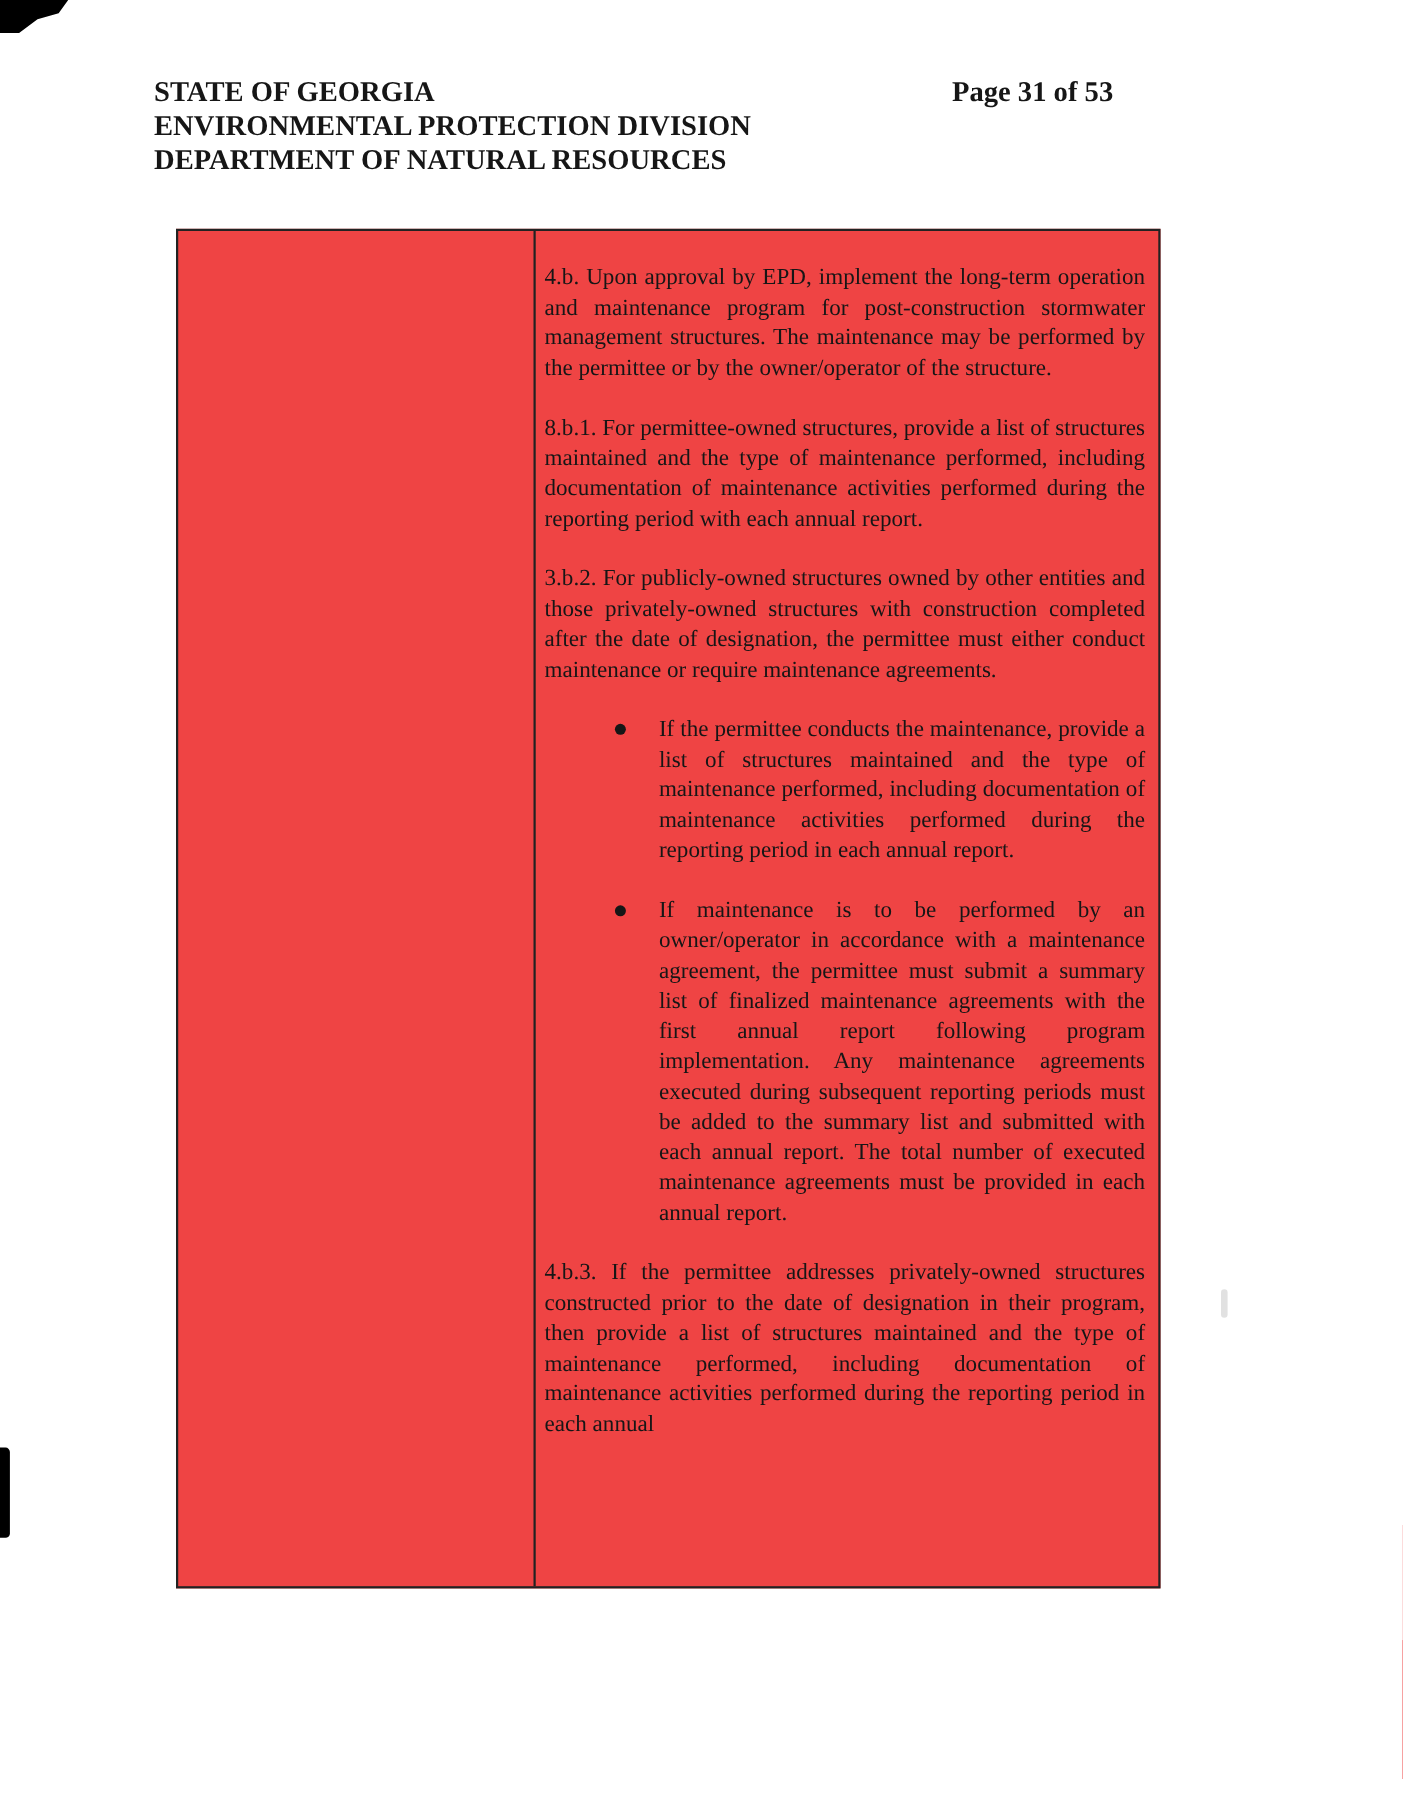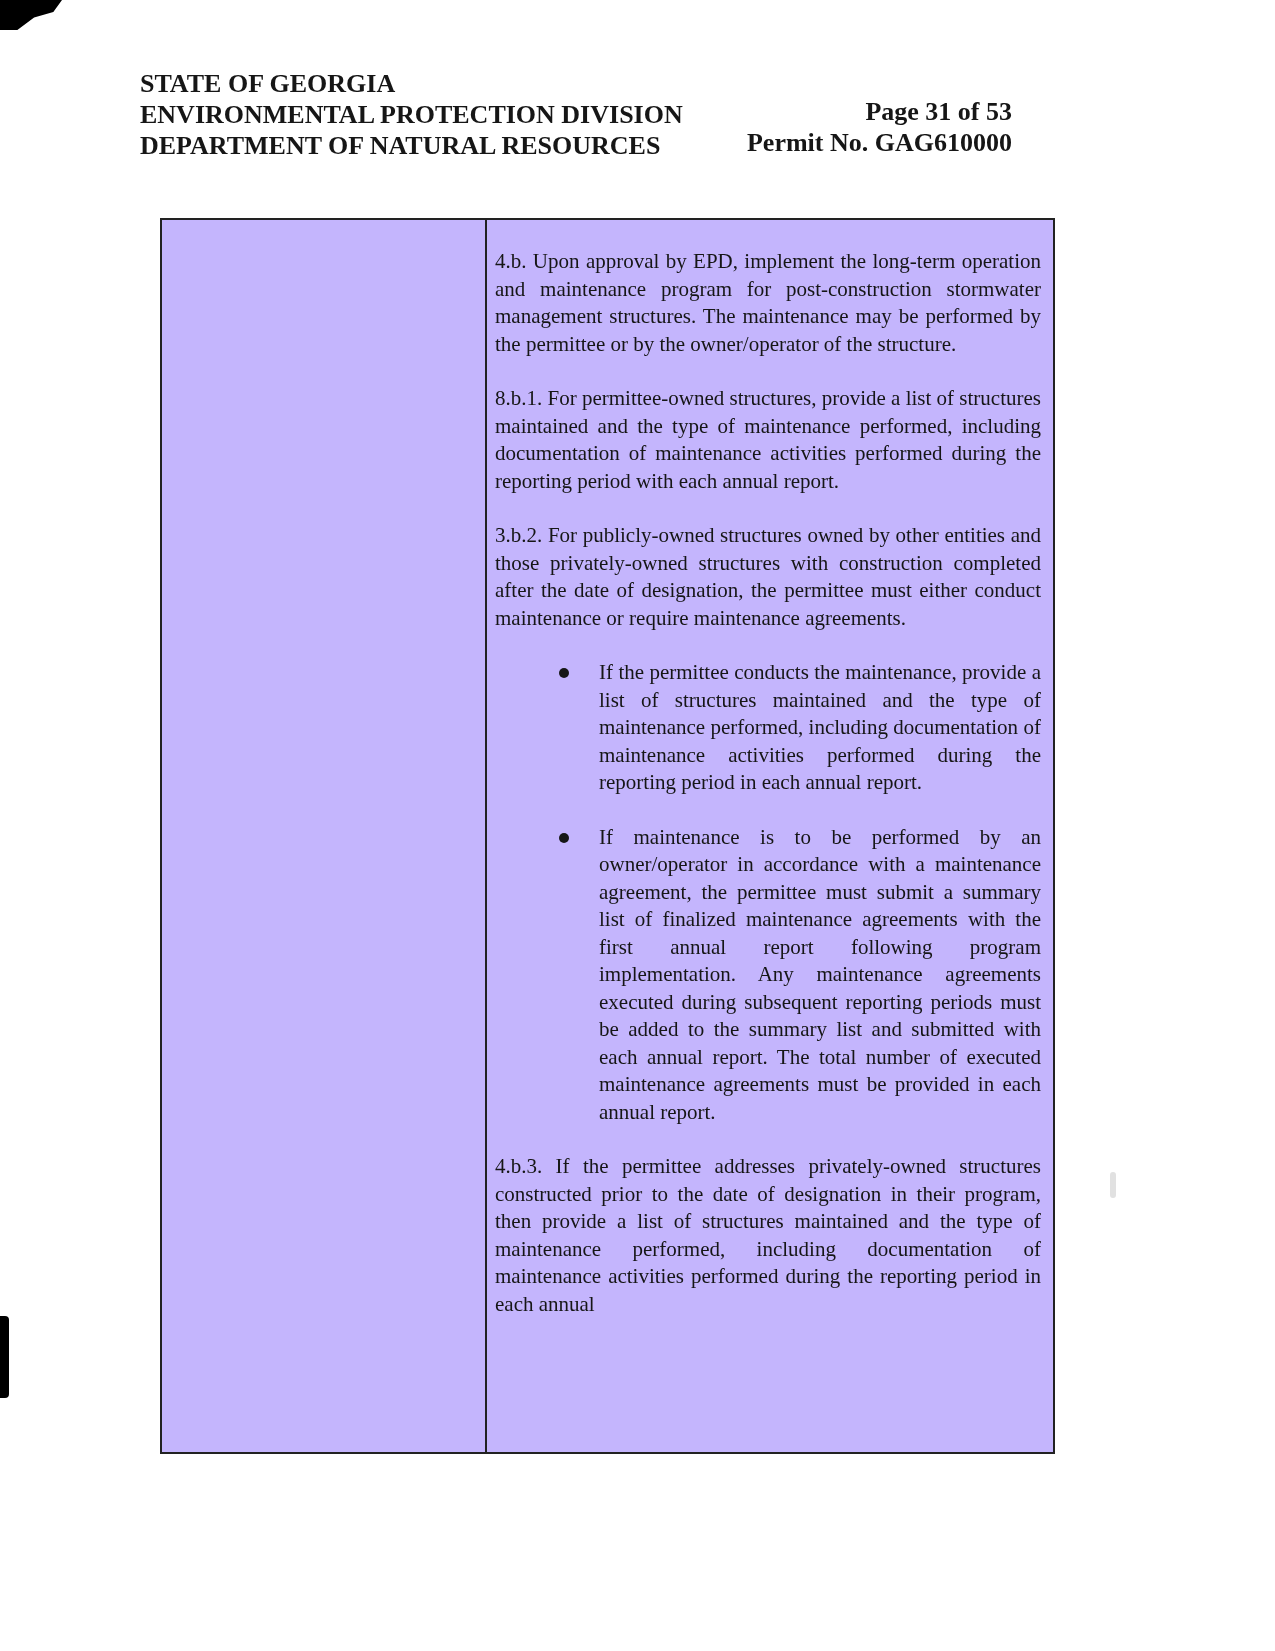--- a/index.html
+++ b/index.html
@@ -30,34 +30,33 @@
   .header-right {
     position: absolute;
     left: 700px;
     top: 68px;
     width: 312px;
     text-align: right;
     font-weight: bold;
     font-size: 26px;
     line-height: 31px;
     white-space: nowrap;
-    margin-top: 28px;
   }
 
   
   .doc-table {
     position: absolute;
     left: 160px;
-    top: 218px;
+    top: 208px;
     width: 895px;
     height: 1236px;
     border: 2px solid #222222;
     box-sizing: border-box;
     display: flex;
-    background: #c4b5fd;
+    background: #ef4444;
   }
   .left-cell {
     width: 325px;
     flex: 0 0 325px;
     border-right: 2px solid #222222;
     box-sizing: border-box;
   }
   .right-cell {
     flex: 1;
     padding: 28px 12px 0 8px;
@@ -129,21 +128,20 @@
   <div class="artifact artifact-smudge-1"></div>
   <div class="artifact artifact-smudge-2"></div>
 
   <div class="header-left">
     <div>STATE OF GEORGIA</div>
     <div>ENVIRONMENTAL PROTECTION DIVISION</div>
     <div>DEPARTMENT OF NATURAL RESOURCES</div>
   </div>
   <div class="header-right">
     <div>Page 31 of 53</div>
-    <div>Permit No. GAG610000</div>
   </div>
 
   <div class="doc-table">
     <div class="left-cell"></div>
     <div class="right-cell">
 
       <p class="para">4.b. Upon approval by EPD, implement the long-term operation and maintenance program for post-construction stormwater management structures.  The maintenance may be performed by the permittee or by the owner/operator of the structure.</p>
 
       <p class="para">8.b.1. For permittee-owned structures, provide a list of structures maintained and the type of maintenance performed, including documentation of maintenance activities performed during the reporting period with each annual report.</p>
 

